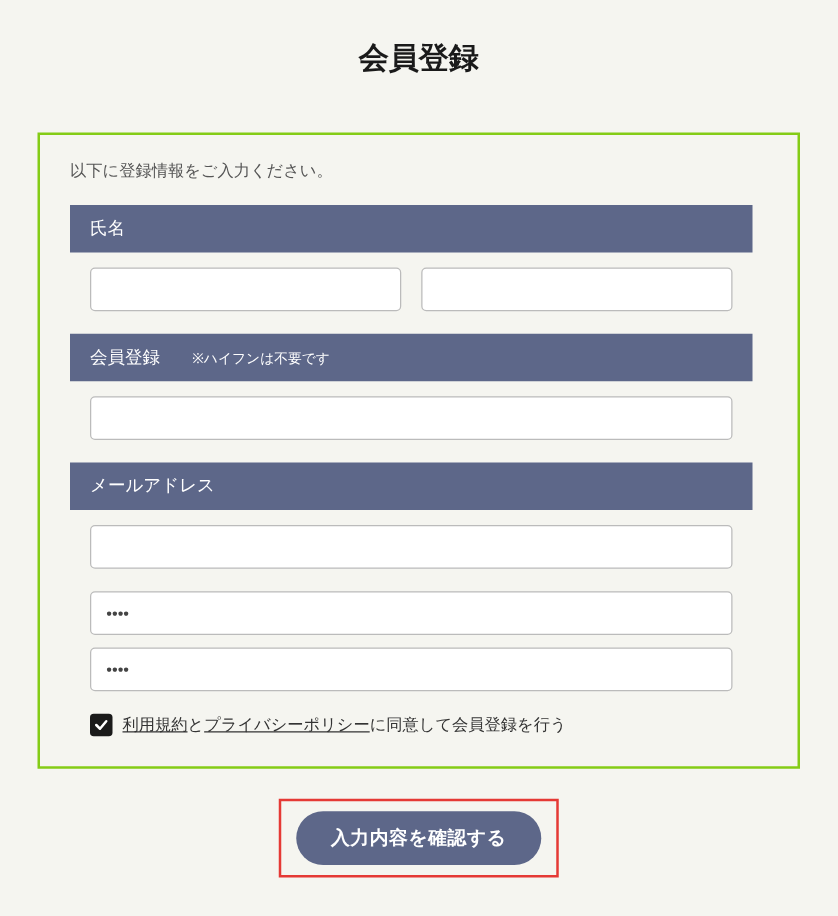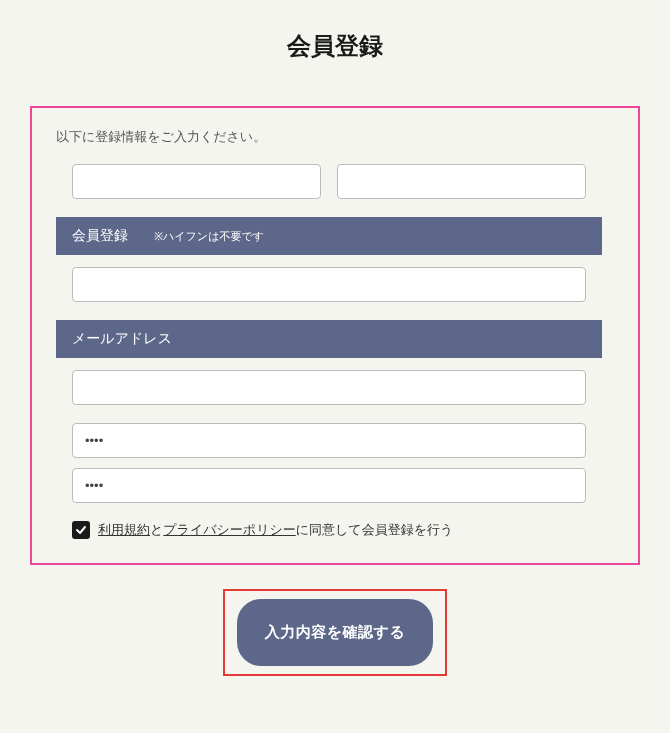--- a/index.html
+++ b/index.html
@@ -10,21 +10,21 @@
       width: 670px;
     }
     .page-title {
       text-align: center;
       font-size: 24px;
       font-weight: bold;
       color: #1a1a1a;
       margin-bottom: 44px;
     }
     .form-container {
-      border: 2px solid #ec4899;
+      border: 2px solid #84cc16;
       padding: 20px 36px 24px 24px;
       margin: 0 auto;
       max-width: 610px;
     }
     .instruction {
       font-size: 13px;
       color: #555;
       margin-bottom: 18px;
     }
     .section-header {
@@ -101,35 +101,38 @@
     .button-border {
       border: 2px solid #e53935;
       padding: 8px 12px;
       display: inline-block;
     }
     .submit-btn {
       background: #5d6789;
       color: #fff;
       border: none;
       border-radius: 24px;
-      padding: 24px 28px;
+      padding: 12px 28px;
       font-size: 15px;
       font-weight: 600;
       cursor: pointer;
       letter-spacing: 0.5px;
     }
   </style>
 </head>
 <body>
 
 <h1 class="page-title">会員登録</h1>
 
 <div class="form-container">
   <p class="instruction">以下に登録情報をご入力ください。</p>
 
+  <div class="section-header">
+    <span>氏名</span>
+  </div>
   <div class="input-row">
     <input type="text" value="" style="">
     <input type="text" value="" style="">
   </div>
 
   <div class="section-header">
     <span>会員登録</span>
     <span class="hint">※ハイフンは不要です</span>
   </div>
   <div class="input-row-single">

